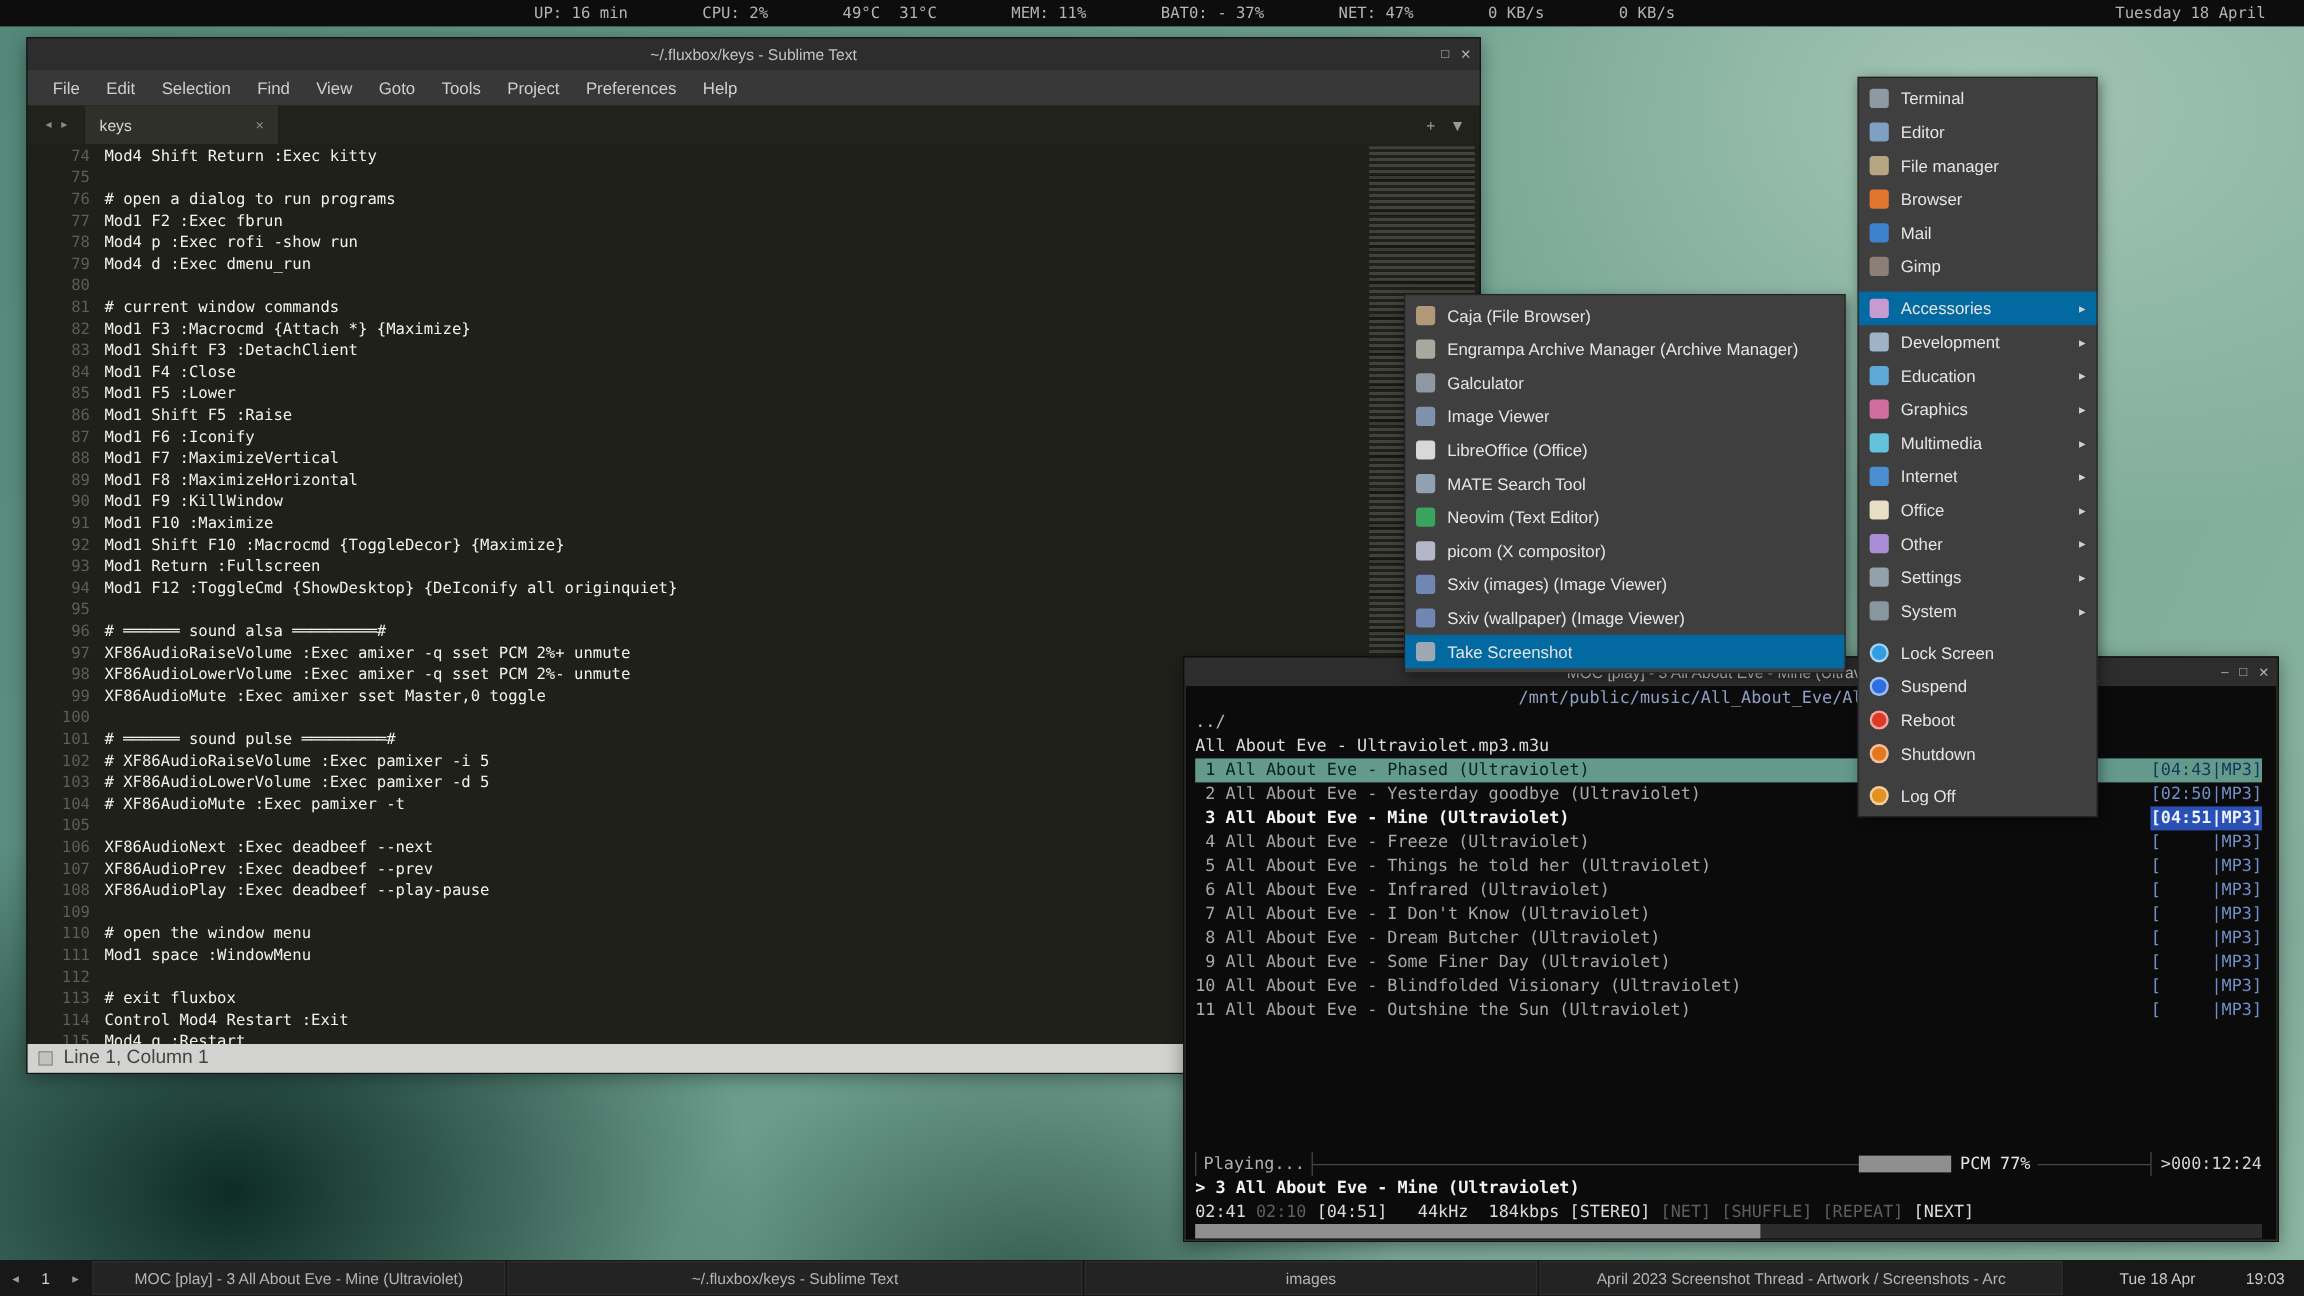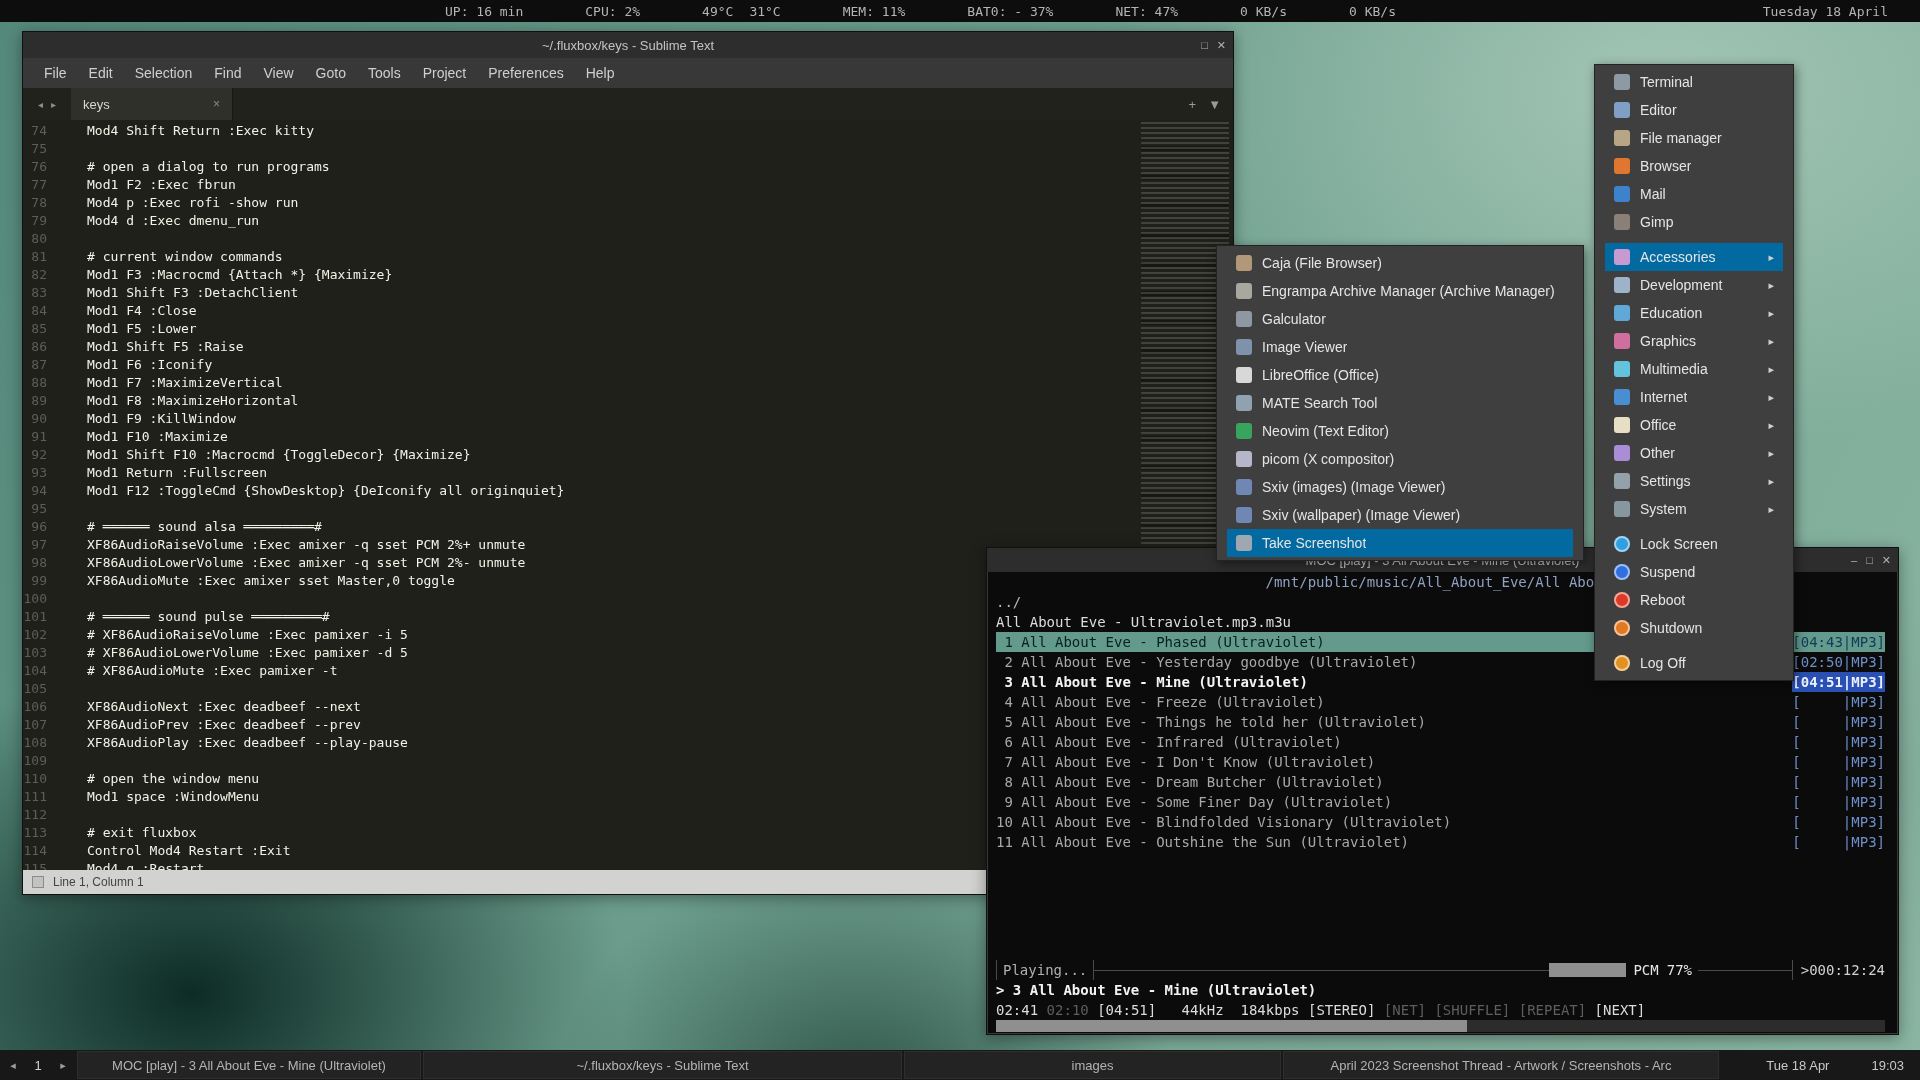--- a/index.html
+++ b/index.html
@@ -45,29 +45,29 @@
   .sb-menubar { height:30px; background:#383838; display:flex; align-items:center; color:#cfcfcf; font-size:14px; padding-left:10px; }
   .sb-menubar .menu { padding:0 11px; }
   .sb-tabbar { height:32px; background:#21221c; display:flex; align-items:stretch; color:#9a9a90; }
   .tab-scroll { width:48px; display:flex; align-items:center; justify-content:center; gap:8px; font-size:10px; color:#8d8d83; }
   .tab { width:162px; background:#2f3029; display:flex; align-items:center; padding:0 12px; color:#d8d8ca; font-size:13px; border-right:1px solid #17180f; }
   .tab-close { margin-left:auto; color:#8d8d83; font-size:12px; }
   .tab-right { margin-left:auto; display:flex; align-items:center; gap:12px; padding-right:12px; color:#9a9a90; font-size:13px; }
   .sb-body { flex:1; position:relative; overflow:hidden; display:flex; }
   .sb-codearea { flex:1; padding-top:2px; font:13px/18px "DejaVu Sans Mono", monospace; }
   .code-row { display:flex; height:18px; }
-  .code-num { width:64px; text-align:right; padding-right:40px; color:#5e5e56; flex:none; white-space:pre; }
+  .code-num { width:64px; text-align:right; padding-right:12px; color:#5e5e56; flex:none; white-space:pre; }
   .code-text { white-space:pre; color:#f2f2e6; }
   .sb-minimap {
     position:absolute; right:4px; top:2px; width:88px; height:432px; opacity:.85;
     background:
       repeating-linear-gradient(180deg, rgba(236,236,226,0.20) 0 2px, transparent 2px 5px),
       repeating-linear-gradient(180deg, transparent 0 24px, rgba(10,10,8,0.45) 24px 29px);
   }
-  .sb-status { height:24px; background:#d2d2d0; color:#444; font-size:12px; display:flex; align-items:center; padding-left:9px; gap:9px; }
+  .sb-status { height:24px; background:#d2d2d0; color:#444; font-size:16px; display:flex; align-items:center; padding-left:9px; gap:9px; }
   .sb-status-icon { width:12px; height:12px; border:1px solid #8b8b8b; background:#c2c2c0; flex:none; }
 
   
   .moc { left:986px; top:547px; width:913px; height:488px; background:#0b0b0b; z-index:20; }
   .moc-content {
     position:absolute; top:24px; left:0; right:0; bottom:0;
     background:#0b0b0b; border:1px solid #383838; border-top:none;
     font:14px/20px "DejaVu Sans Mono", monospace; color:#a8a8a8; overflow:hidden;
   }
   .moc-path { text-align:center; color:#8fa0c2; white-space:pre; height:20px; }
@@ -93,21 +93,21 @@
   .moc-total { color:#d2d2d2; border-left:1px solid #4a4a4a; padding-left:8px; }
   .moc-nowplaying { position:absolute; left:8px; top:408px; color:#f2f2f2; font-weight:bold; white-space:pre; }
   .moc-statusline { position:absolute; left:8px; top:428px; white-space:pre; }
   .seg-b { color:#dcdcdc; } .seg-d { color:#5e5e5e; }
   .moc-progress { position:absolute; left:8px; right:12px; top:448px; height:12px; background:#2c2c2c; }
   .moc-progress-fill { height:100%; background:#8f8f8f; }
 
   
   .fb-menu {
     position:absolute; background:#3f3f3f; border:1px solid #232323;
-    box-shadow:2px 3px 10px rgba(0,0,0,0.45); padding:3px 10px; z-index:30;margin-left:46px;
+    box-shadow:2px 3px 10px rgba(0,0,0,0.45); padding:3px 0; z-index:30;
   }
   .root-menu { left:1548px; top:64px; width:200px; }
   .sub-menu { left:1170px; top:245px; width:368px; }
   .menu-item { height:28px; display:flex; align-items:center; padding:0 9px; color:#e5e5e5; font-size:14px; }
   .menu-item.hl { background:#0369a1; }
   .mi-icon { width:16px; height:16px; border-radius:3px; flex:none; }
   .mi-icon.circle { border-radius:50%; box-shadow:inset 0 0 0 2px rgba(255,255,255,0.55); }
   .mi-label { margin-left:10px; white-space:nowrap; overflow:hidden; }
   .mi-arrow { margin-left:auto; color:#d0d0d0; font-size:11px; }
   .menu-sep { height:7px; }

